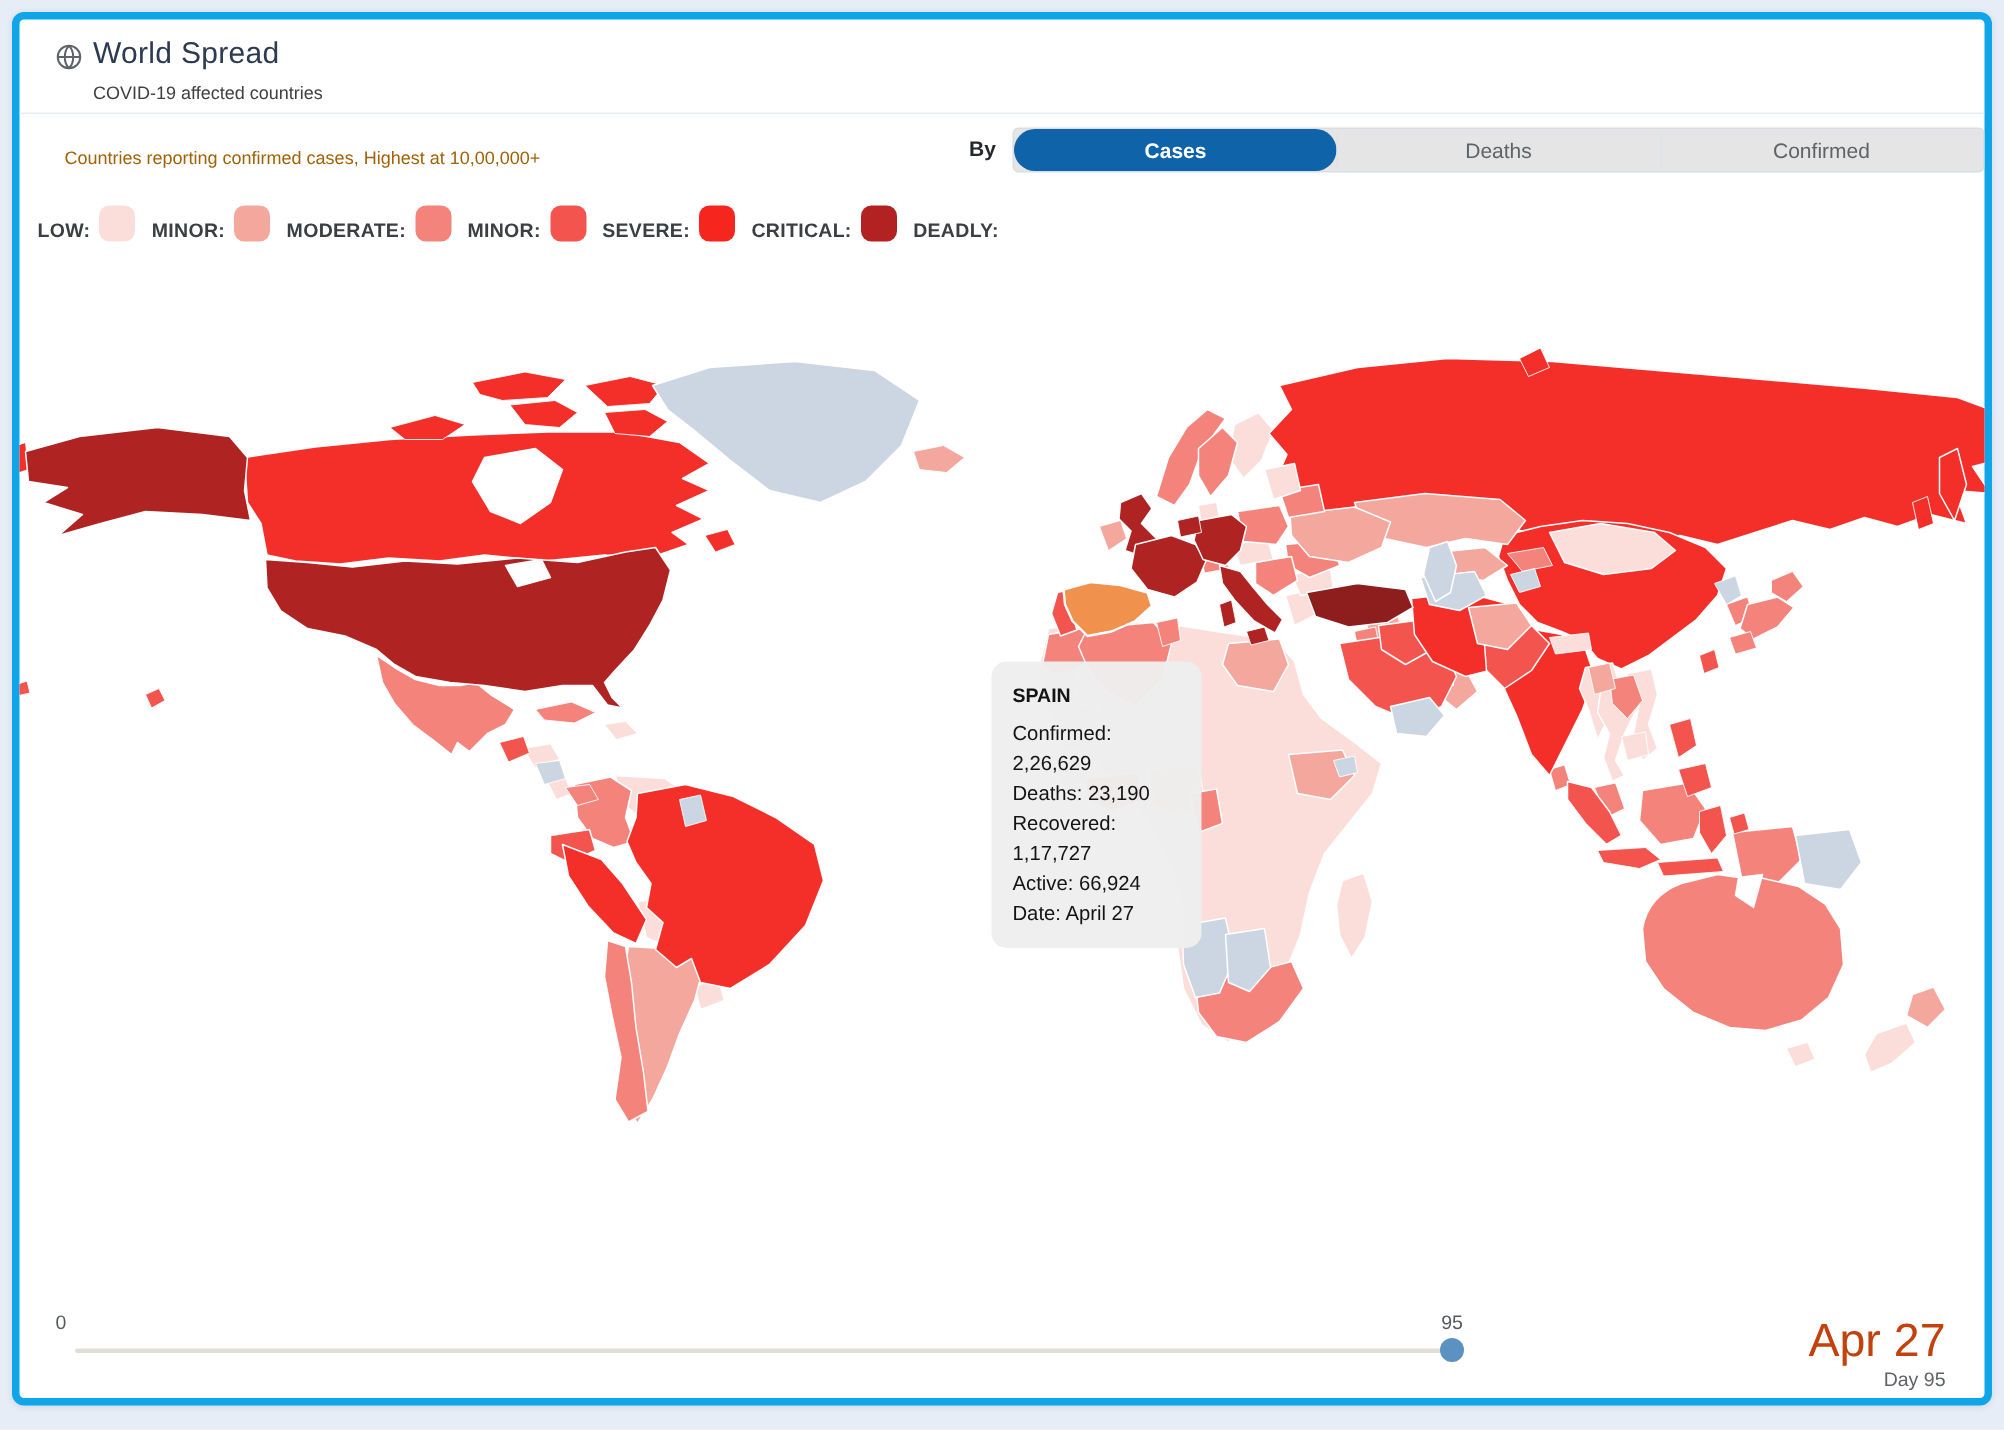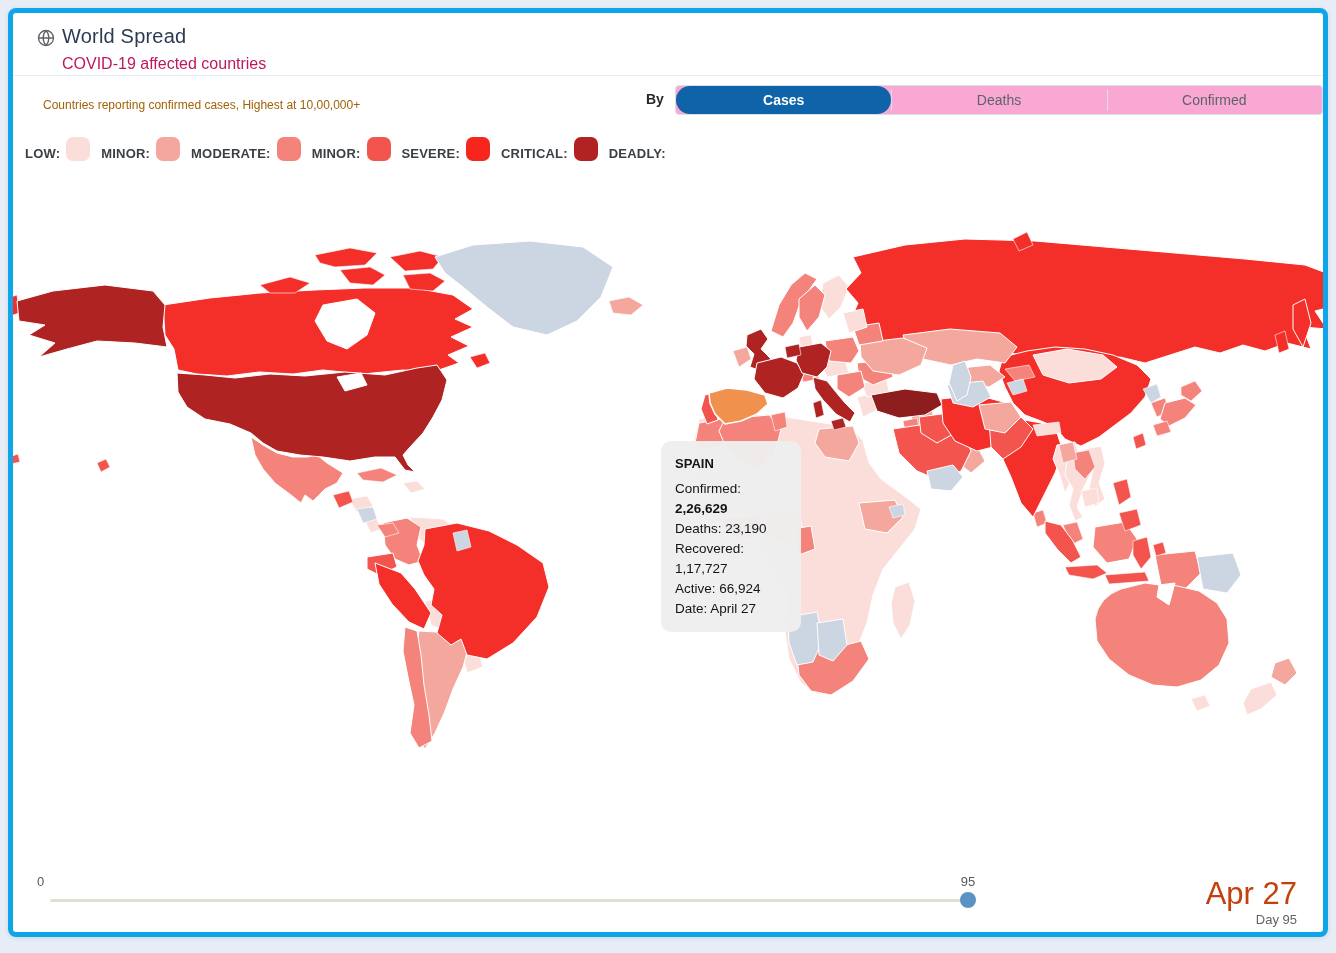--- a/index.html
+++ b/index.html
@@ -2,45 +2,45 @@
 <html><head>
 <meta charset="utf-8">
 <style>
   * { margin:0; padding:0; box-sizing:border-box; }
   html,body { width:1336px; height:953px; background:#e7edf7; font-family:"Liberation Sans","DejaVu Sans",sans-serif; }
   .card { position:absolute; left:8px; top:8px; width:1320px; height:929px; background:#ffffff;
           border:5px solid #0ea5e9; border-radius:8px; box-shadow:0 1px 4px rgba(60,80,120,.14); overflow:hidden; }
   
   .hdr-icon { position:absolute; left:24px; top:16px; width:18px; height:18px; color:#5f6368; }
   .hdr-title { position:absolute; left:49px; top:12px; font-size:20px; font-weight:500; color:#2d3b52; letter-spacing:.2px; }
-  .hdr-sub { position:absolute; left:49px; top:42px; font-size:16px; color:#be185d; }
+  .hdr-sub { position:absolute; left:49px; top:42px; font-size:12px; color:#404040; }
   .hdr-divider { position:absolute; left:0; top:62px; width:100%; height:1px; background:#e6ebf4; }
   
   .caption { position:absolute; left:30px; top:85px; font-size:12px; color:#a16207; }
   .by-label { position:absolute; left:633px; top:78px; font-size:14px; font-weight:bold; color:#24292f; }
-  .tab-group { position:absolute; left:662px; top:72px; width:648px; height:30px; background:#f9a8d4;
+  .tab-group { position:absolute; left:662px; top:72px; width:648px; height:30px; background:#e5e5e5;
                border:1px solid #d9dee4; border-radius:4px; display:flex; }
   .tab { flex:1; display:flex; align-items:center; justify-content:center; font-size:14px; color:#5f6368; cursor:pointer; position:relative; }
   .tab + .tab::before { content:""; position:absolute; left:0; top:3px; bottom:3px; width:1px; background:#dde2e7; }
   .tab.active { border-radius:15px; color:#ffffff; font-weight:bold; margin:0; }
   .tab.active::before { display:none; }
   
   .legend { position:absolute; left:12px; top:124px; height:24px; display:flex; align-items:flex-end; }
   .legend .lab { font-size:13px; font-weight:bold; color:#3a3f44; margin-right:6px; letter-spacing:.2px; }
   .legend .swatch { width:24px; height:24px; border-radius:7px; margin-right:11px; background:transparent; }
   
   svg.worldmap { position:absolute; left:-8px; top:-8px; width:1336px; height:953px; }
   svg.worldmap path { stroke:#ffffff; stroke-width:1; stroke-linejoin:round; }
   svg.worldmap path.speck { stroke-width:.6; }
   svg.worldmap path.hovered { stroke-width:1.6; }
   
   .tooltip { position:absolute; left:648px; top:428px; width:140px; background:rgba(238,238,238,.97);
              border-radius:10px; padding:13px 14px; font-size:13.5px; line-height:20px; color:#141414; z-index:5; }
   .tooltip .tt-title { font-weight:bold; margin-bottom:5px; font-size:13px; }
-  .tooltip .bold { font-weight:bold; }
+  .tooltip .bold { font-weight:normal; }
   
   .tl-min { position:absolute; left:24px; top:861px; font-size:13px; color:#555a60; }
   .tl-max { position:absolute; left:939px; top:861px; width:32px; text-align:center; font-size:13px; color:#555a60; }
   .tl-rail { position:absolute; left:37px; top:886px; width:918px; height:3px; border-radius:2px; background:#e2ded4; }
   .tl-handle { position:absolute; left:947px; top:879px; width:16px; height:16px; border-radius:50%; background:#5b92c1; cursor:pointer; }
   .tl-date { position:absolute; right:26px; top:863px; font-size:31px; font-weight:500; color:#c2410c; }
   .tl-day { position:absolute; right:26px; top:899px; font-size:13px; color:#5f6368; }
 </style>
 </head>
 <body>

